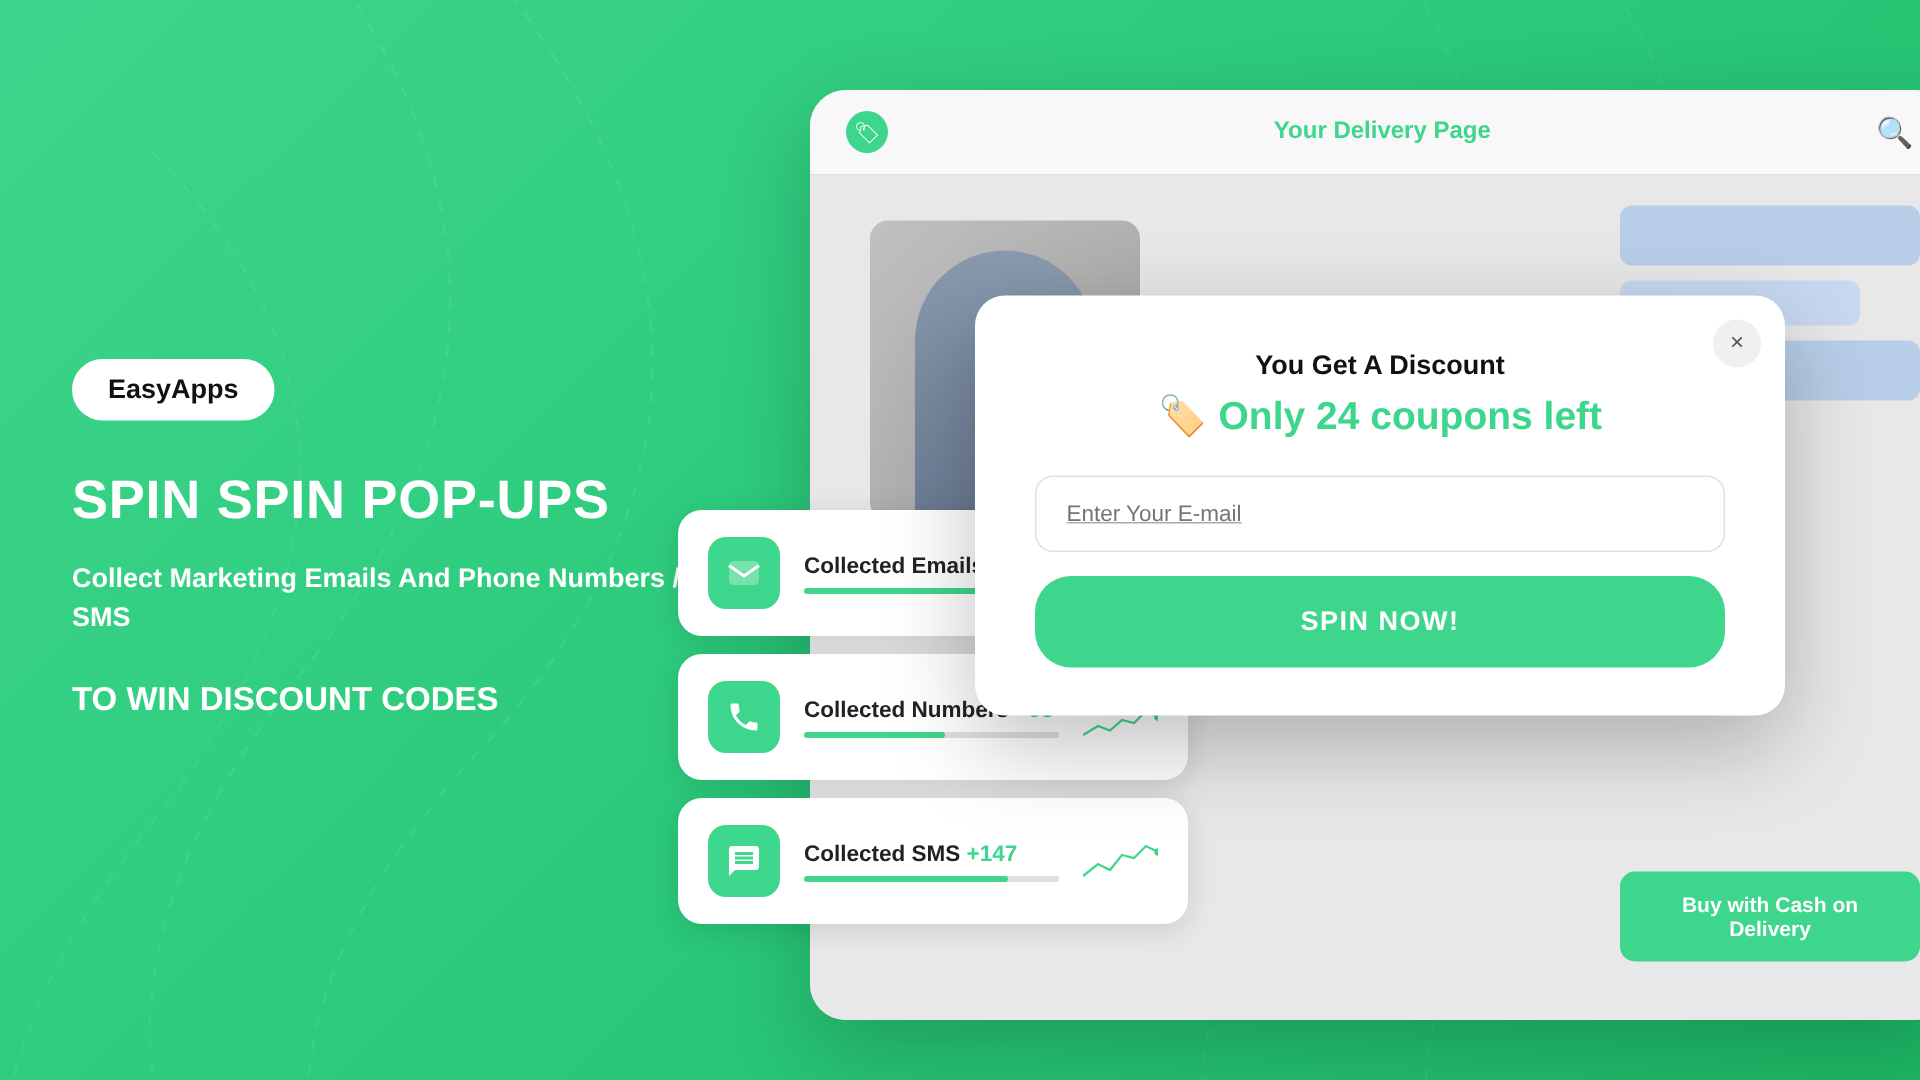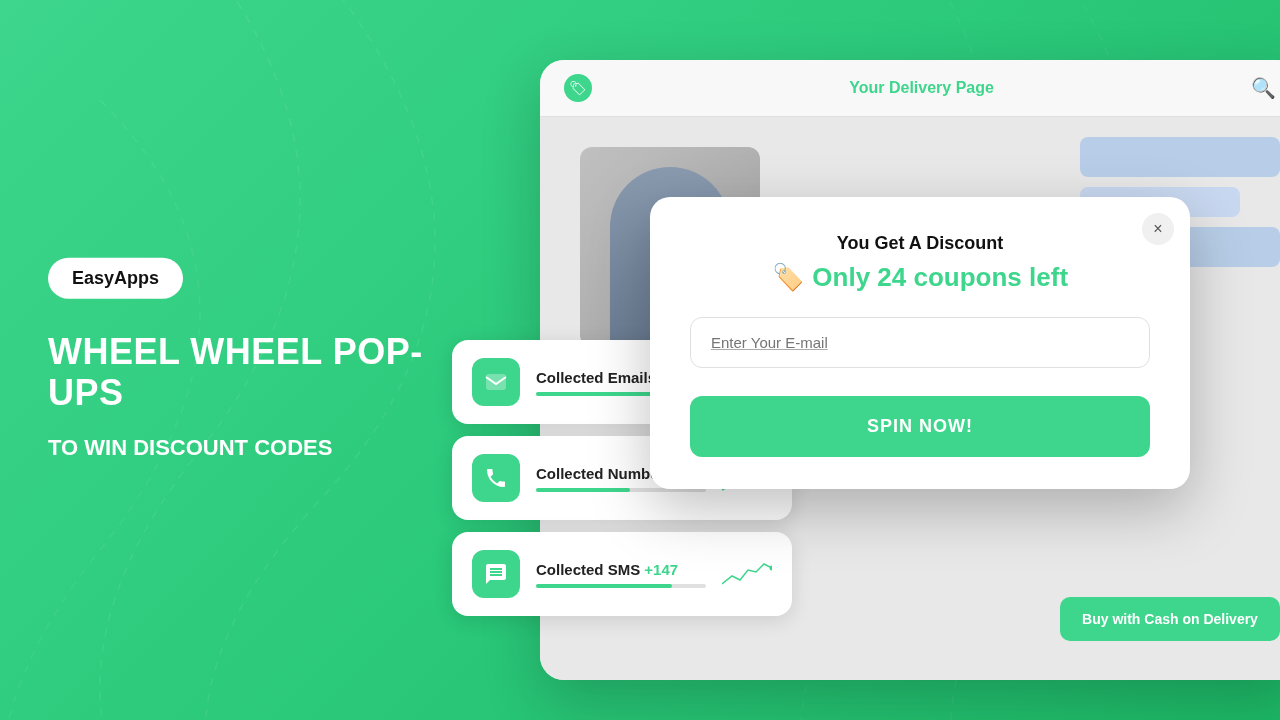--- a/index.html
+++ b/index.html
@@ -235,21 +235,21 @@
     .mock-cash-btn {
       position: absolute;
       bottom: 40px;
       right: 20px;
       background: #3dd68c;
       color: white;
       font-size: 14px;
       font-weight: 700;
       padding: 14px 20px;
       border-radius: 10px;
-      width: 220px;
+      width: 200px;
       text-align: center;
     }
 
     
     .popup-modal {
       position: absolute;
       top: 80px;
       left: 110px;
       width: 540px;
       background: white;
@@ -309,25 +309,24 @@
     }
 
     .popup-spin-btn {
       width: 100%;
       padding: 20px;
       background: #3dd68c;
       color: white;
       font-size: 18px;
       font-weight: 900;
       border: none;
-      border-radius: 12px;
+      border-radius: 24px;
       cursor: pointer;
       letter-spacing: 1px;
       text-transform: uppercase;
-      margin-top: 12px;
     }
 
     
     .chart-line {
       fill: none;
       stroke: #3dd68c;
       stroke-width: 1.5;
     }
     .chart-dot {
       fill: #3dd68c;
@@ -342,21 +341,22 @@
   <path d="M 320 -30 Q 550 250 320 500 Q 90 750 320 950" fill="none" stroke="white" stroke-width="1.5" stroke-dasharray="8,8" opacity="0.3"></path>
   <path d="M 100 100 Q 300 300 100 550 Q -100 800 100 1000" fill="none" stroke="white" stroke-width="1.5" stroke-dasharray="8,8" opacity="0.25"></path>
   <path d="M 900 -80 Q 1100 200 900 480 Q 700 760 900 1000" fill="none" stroke="white" stroke-width="1.5" stroke-dasharray="8,8" opacity="0.2"></path>
   <path d="M 1050 -50 Q 1250 250 1050 500 Q 850 750 1050 950" fill="none" stroke="white" stroke-width="1.5" stroke-dasharray="8,8" opacity="0.2"></path>
 </svg>
 
 <div class="left-panel">
   <div class="brand-pill">
     <span>EasyApps</span>
   </div>
-  <div class="headline-main">WHEEL WHEEL POP-UPS</div>
+  <div class="headline-main">SPIN SPIN POP-UPS</div>
+  <div class="subheadline">Collect Marketing Emails And Phone Numbers / SMS</div>
   <div class="tagline">TO WIN DISCOUNT CODES</div>
 </div>
 
 <div class="stats-panel">
 
   <div class="stat-card">
     <div class="stat-icon">
       <svg width="24" height="24" viewBox="0 0 24 24" fill="none">
         <rect x="2" y="4" width="20" height="16" rx="3" fill="white" opacity="0.3"></rect>
         <path d="M2 7l10 7 10-7" stroke="white" stroke-width="2" fill="none"></path>

